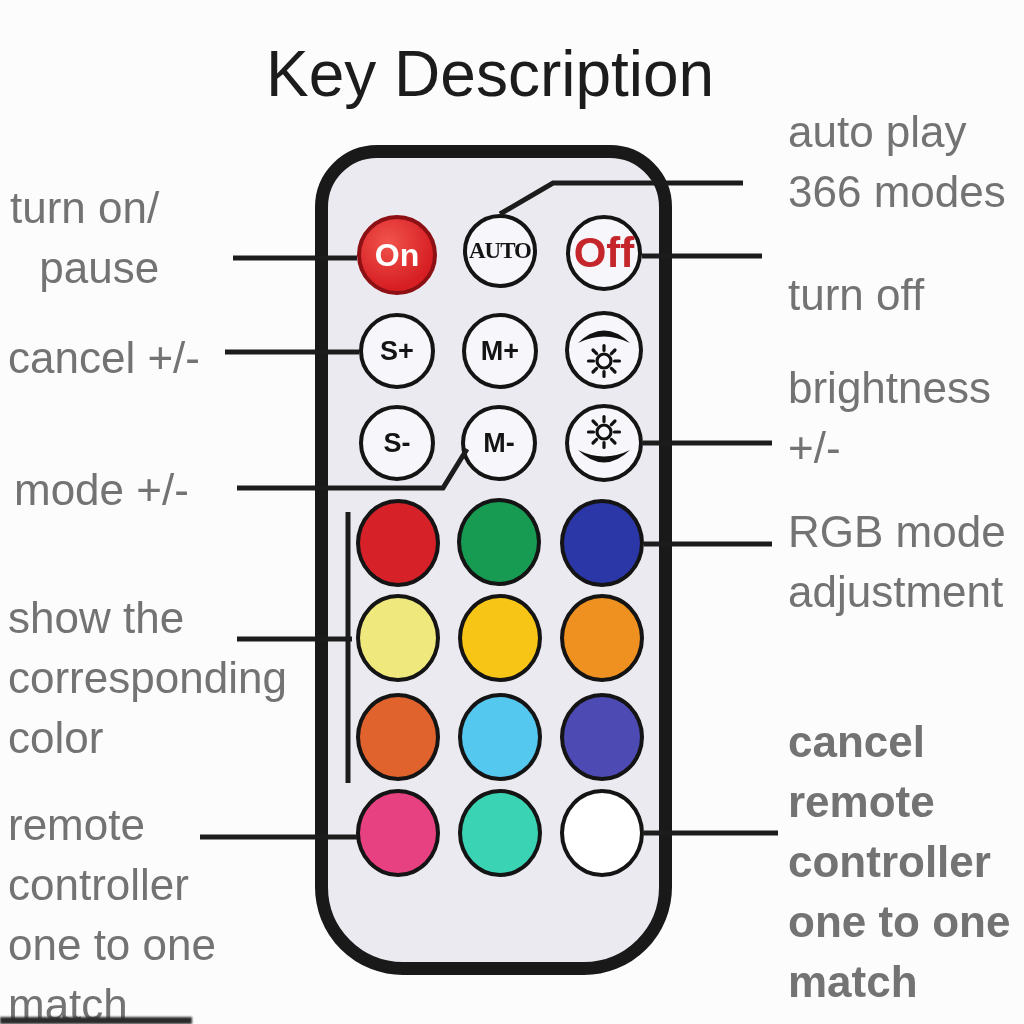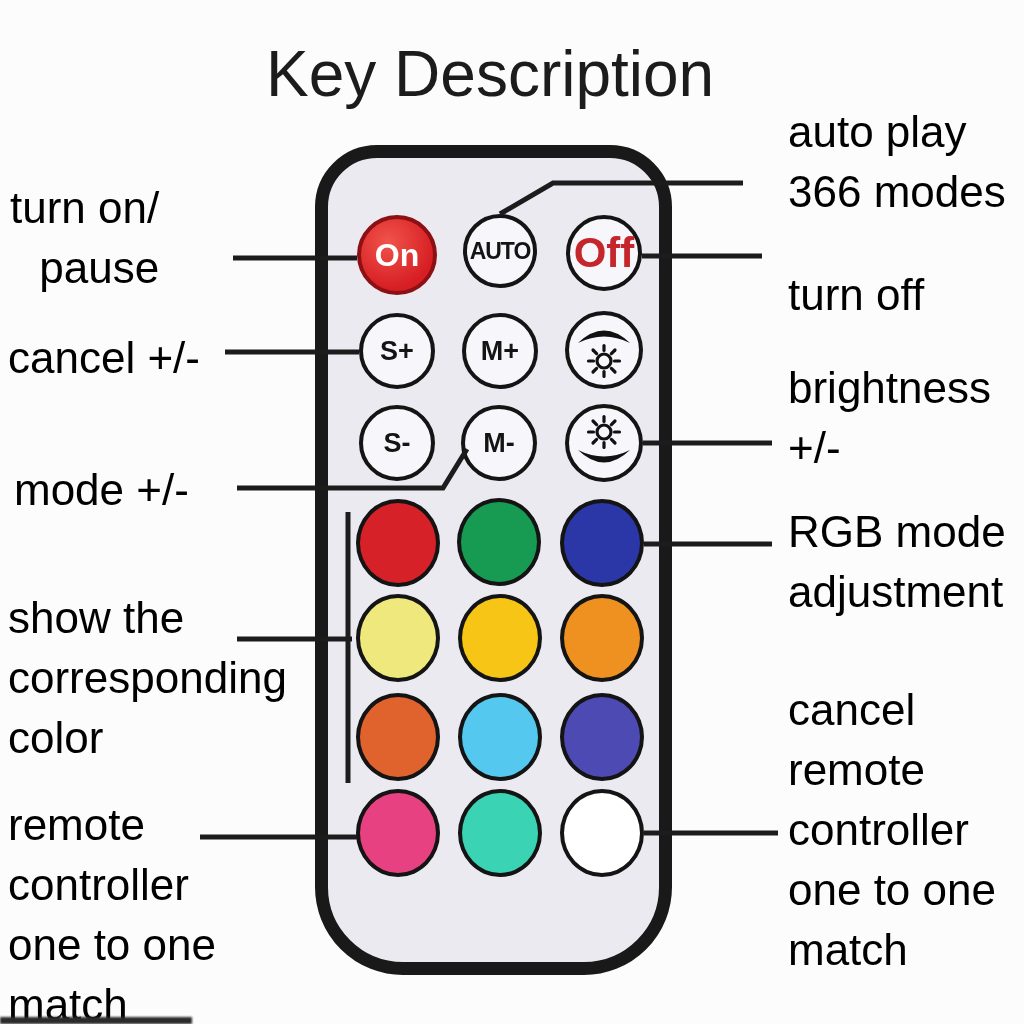--- a/index.html
+++ b/index.html
@@ -20,30 +20,30 @@
     background:#eceaf1;
     z-index:1;
   }
   .btn{
     position:absolute;box-sizing:border-box;border:4px solid #141414;
     border-radius:50%;background:#f7f6fa;
     display:flex;align-items:center;justify-content:center;
     font-weight:700;color:#141414;z-index:2;
   }
   .btn.on{background:radial-gradient(circle at 38% 32%, #f0534c 0%, #d71f23 70%);border-color:#8d1014;color:#ffffff;font-size:32px;}
-  .btn.auto{font-size:23px;letter-spacing:-1px;}
+  .btn.auto{font-size:23px;letter-spacing:-1px;font-family:Liberation Serif, serif;}
   .btn.off{color:#c5262c;font-size:42px;}
   .btn.small-label{font-size:27px;}
   .color-btn{
     position:absolute;box-sizing:border-box;width:84px;height:88px;
     border:4px solid #141414;border-radius:50%;z-index:2;
   }
   .lbl{
     position:absolute;font-size:44px;line-height:60px;font-weight:400;
-    color:#000000;white-space:pre-line;z-index:3;
+    color:#737373;white-space:pre-line;z-index:3;
   }
   .overlay{position:absolute;left:0;top:0;z-index:4;pointer-events:none;}
   .overlay line,.overlay polyline{stroke:#1c1c1c;stroke-width:5;fill:none;}
   .artifact{
     position:absolute;left:0;top:1017px;width:192px;height:7px;
     background:#2b2b2b;filter:blur(1px);z-index:3;
   }
   .bicon{display:block;}
   .bicon .sunline{stroke:#111;stroke-width:3.2;stroke-linecap:round;}
   .bicon .suncircle{fill:none;stroke:#111;stroke-width:3.2;}
@@ -119,21 +119,21 @@
 one to one
 match</div>
 
 <div class="lbl" style="left:788px;top:102px;">auto play
 366 modes</div>
 <div class="lbl" style="left:788px;top:233px;margin-top:32px;">turn off</div>
 <div class="lbl" style="left:788px;top:358px;">brightness
 +/-</div>
 <div class="lbl" style="left:788px;top:502px;">RGB mode
 adjustment</div>
-<div class="lbl" style="left:788px;top:680px;">cancel
+<div class="lbl" style="left:788px;top:712px;font-weight:bold;">cancel
 remote
 controller
 one to one
 match</div>
 
 <svg class="overlay" width="1024" height="1024">
   <line x1="233" y1="258" x2="357" y2="258"></line>
   <polyline points="500,214 553,183 743,183"></polyline>
   <line x1="642" y1="256" x2="762" y2="256"></line>
   <line x1="225" y1="352" x2="359" y2="352"></line>

